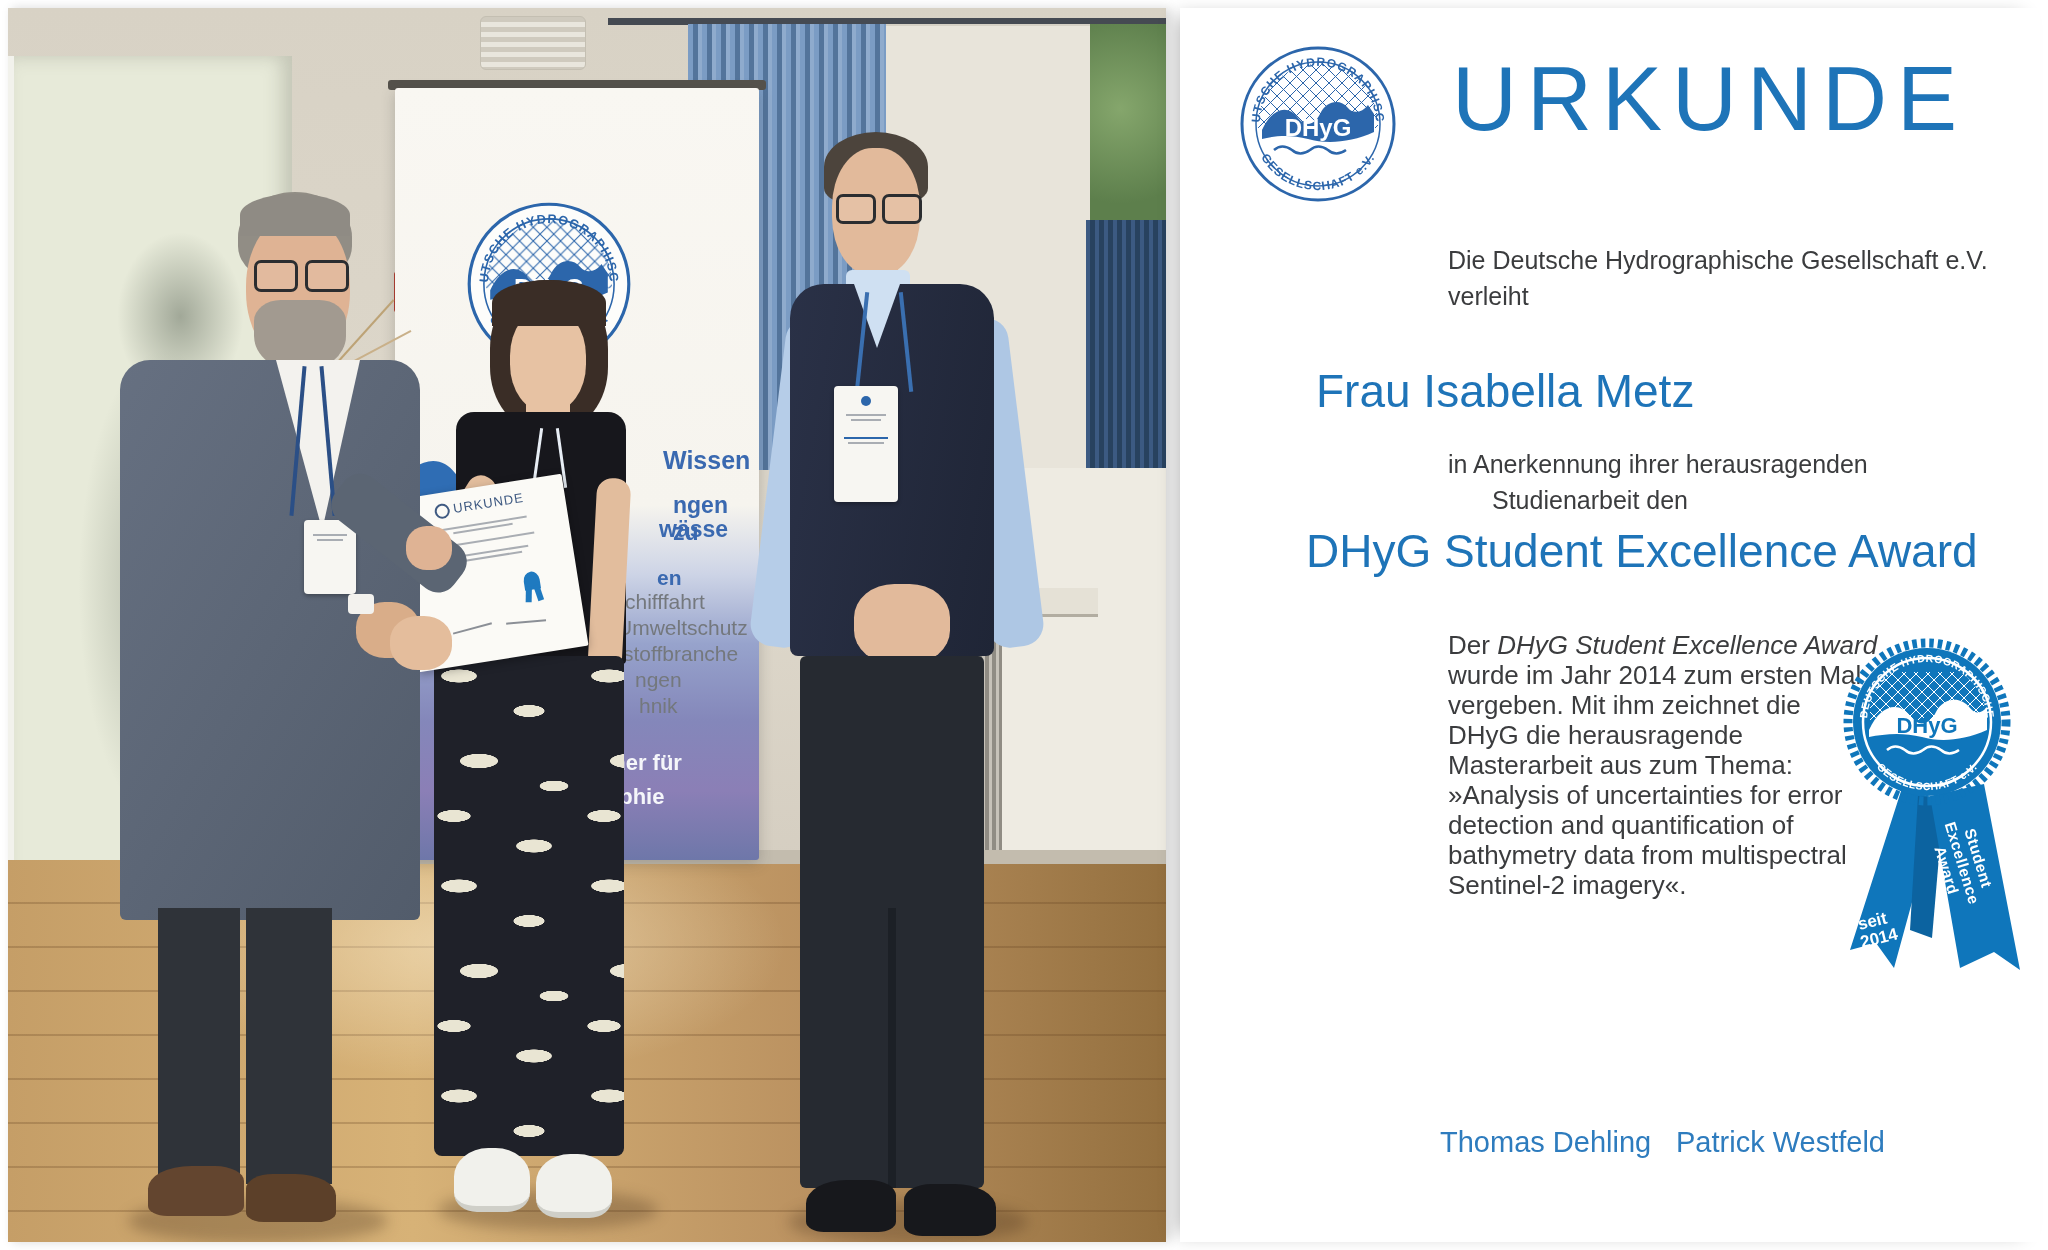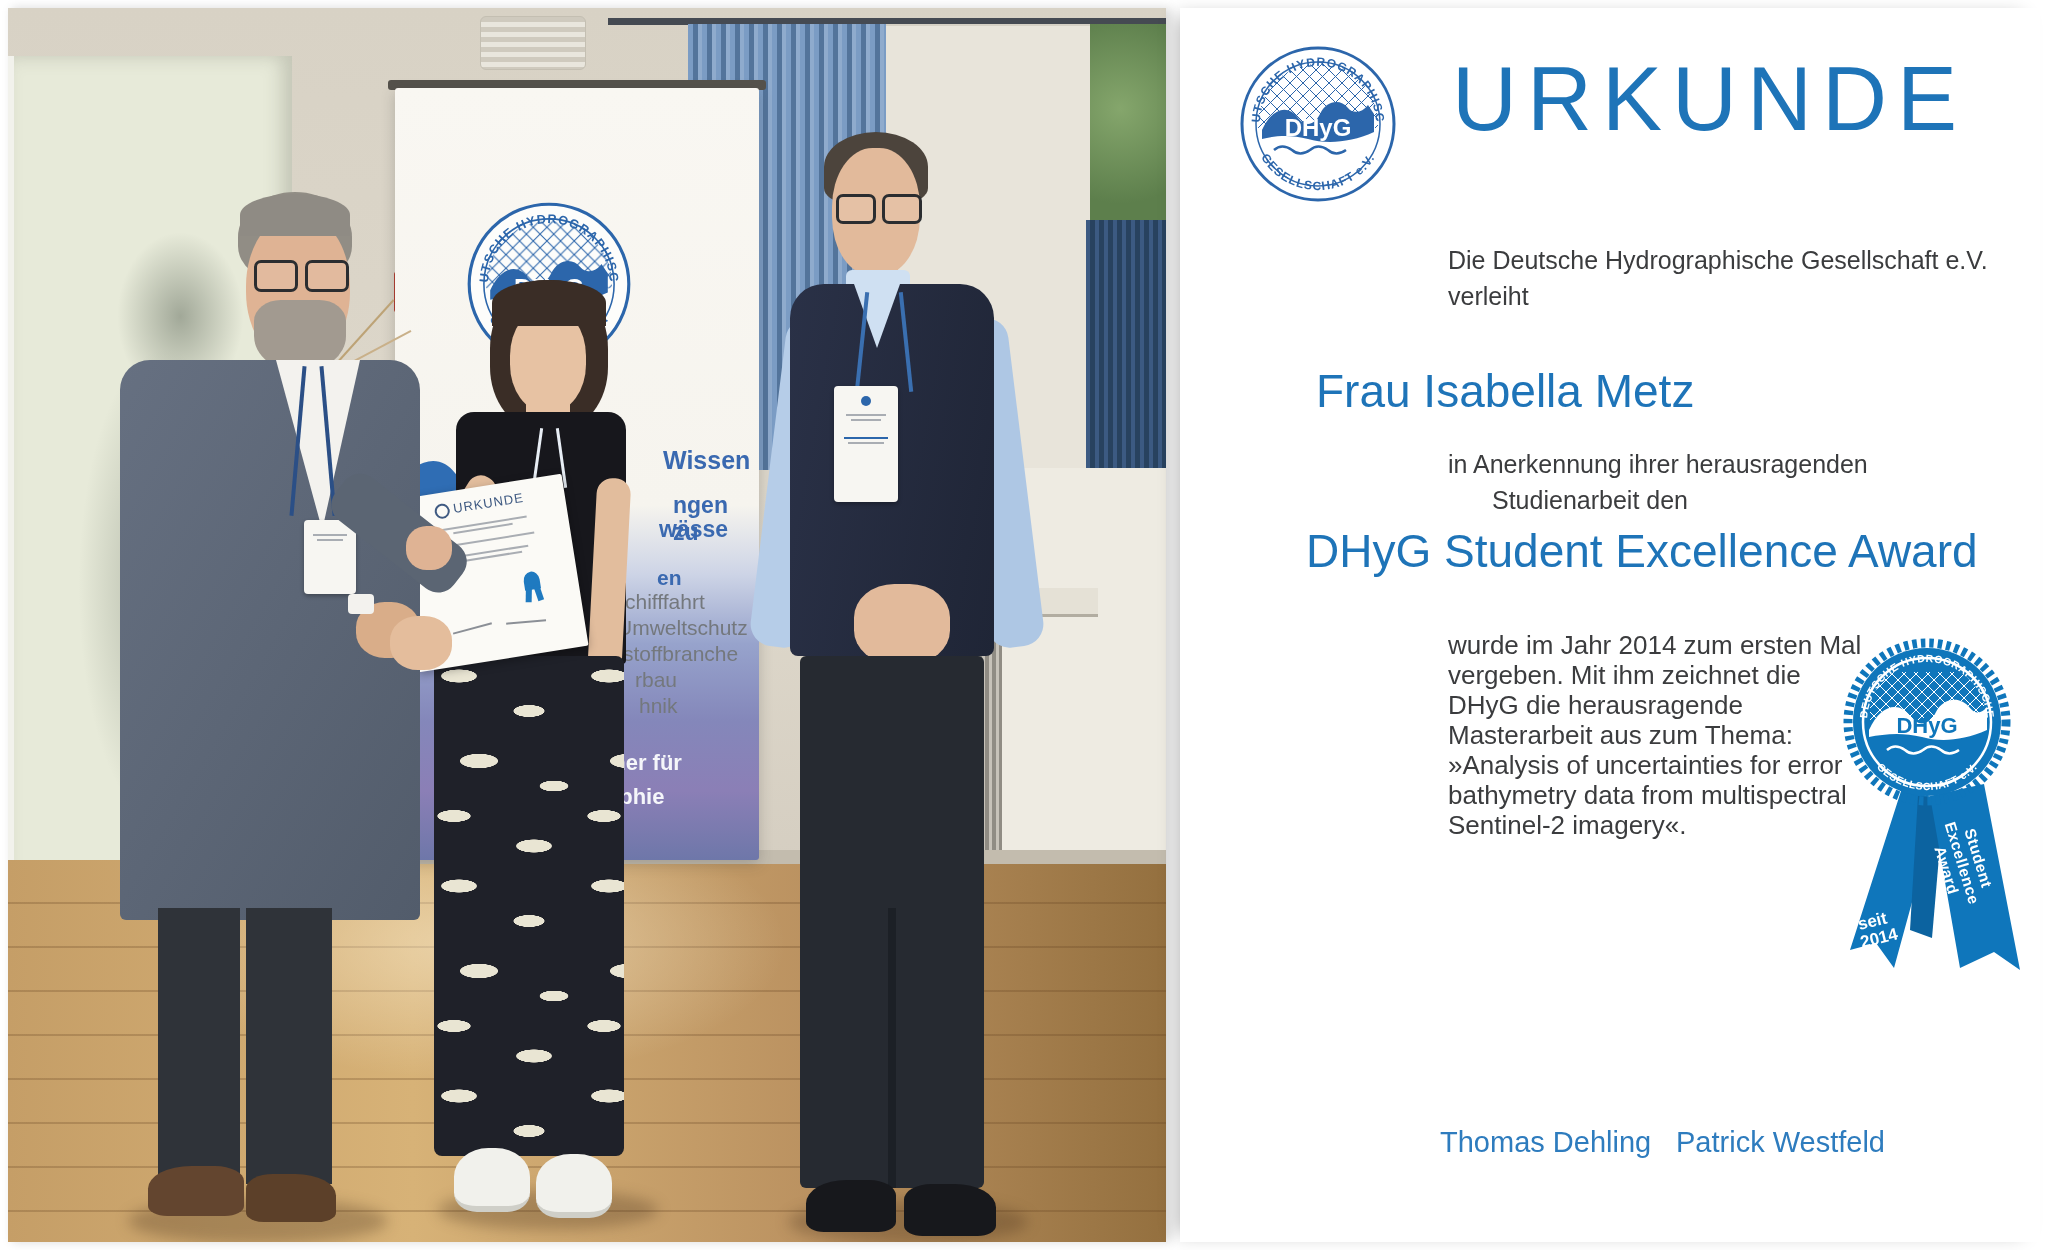--- a/index.html
+++ b/index.html
@@ -114,21 +114,21 @@
         <path d="M0 70 C 20 40 45 35 60 55 C 70 68 85 66 95 50 C 103 38 118 38 128 48 L 130 125 L 0 125 Z" fill="#2f6db4"></path>
       </svg>
 
       <div class="abs frag-blue" style="left:268px;top:358px;font-size:25px;">Wissen</div>
       <div class="abs frag-blue" style="left:258px;top:404px;font-size:23px;margin-left:20px;">ngen zu</div>
       <div class="abs frag-blue" style="left:264px;top:428px;font-size:23px;">wässe</div>
       <div class="abs frag-blue" style="left:262px;top:478px;font-size:21px;">en</div>
       <div class="abs frag-gray" style="left:230px;top:502px;font-size:21px;">chifffahrt</div>
       <div class="abs frag-gray" style="left:222px;top:528px;font-size:21px;">Umweltschutz</div>
       <div class="abs frag-gray" style="left:228px;top:554px;font-size:21px;">stoffbranche</div>
-      <div class="abs frag-gray" style="left:240px;top:580px;font-size:21px;">rbau</div>
+      <div class="abs frag-gray" style="left:240px;top:580px;font-size:21px;">ngen</div>
       <div class="abs frag-gray" style="left:244px;top:606px;font-size:21px;">hnik</div>
       <div class="abs frag-white" style="left:52px;top:662px;font-size:22px;">Die</div>
       <div class="abs frag-white" style="left:150px;top:662px;font-size:22px;">chpartner für</div>
       <div class="abs frag-white" style="left:168px;top:696px;font-size:22px;">rographie</div>
     </div>
 
     <div class="abs" style="left:492px;top:786px;width:30px;height:110px;background:#c03227;border-radius:8px;"></div>
 
     <div class="abs" style="left:280px;top:290px;width:130px;height:130px;">
       <div class="abs" style="left:10px;top:60px;width:120px;height:2px;background:#c9b089;transform:rotate(-28deg);"></div>
@@ -265,25 +265,27 @@
     <div class="abs cert-body" style="left:268px;top:270px;">verleiht</div>
 
     <div class="abs cert-big-blue" style="left:136px;top:356px;">Frau Isabella Metz</div>
 
     <div class="abs cert-body" style="left:268px;top:438px;">in Anerkennung ihrer herausragenden</div>
     <div class="abs cert-body" style="left:264px;top:474px;margin-left:48px;">Studienarbeit den</div>
 
     <div class="abs cert-big-blue" style="left:126px;top:516px;">DHyG Student Excellence Award</div>
 
     <div class="abs" style="left:268px;top:622px;">
+      <div class="para-line"><span>Der </span><em>DHyG Student Excellence Award</em></div>
       <div class="para-line">wurde im Jahr 2014 zum ersten Mal</div>
       <div class="para-line">vergeben. Mit ihm zeichnet die</div>
       <div class="para-line">DHyG die herausragende</div>
       <div class="para-line">Masterarbeit aus zum Thema:</div>
       <div class="para-line">»Analysis of uncertainties for error</div>
+      <div class="para-line">detection and quantification of</div>
       <div class="para-line">bathymetry data from multispectral</div>
       <div class="para-line">Sentinel-2 imagery«.</div>
     </div>
 
     <svg class="abs" style="left:652px;top:630px;" width="190" height="350" viewBox="0 0 190 350">
       <defs>
         <path id="rbTop" d="M 35 84 A 60 60 0 0 1 155 84"></path>
         <path id="rbBot" d="M 27 84 A 68 68 0 0 0 163 84"></path>
         <pattern id="rbNet" patternUnits="userSpaceOnUse" width="12" height="12">
           <path d="M0 12 L12 0 M0 0 L12 12" stroke="#ffffff" stroke-width="1" fill="none"></path>

